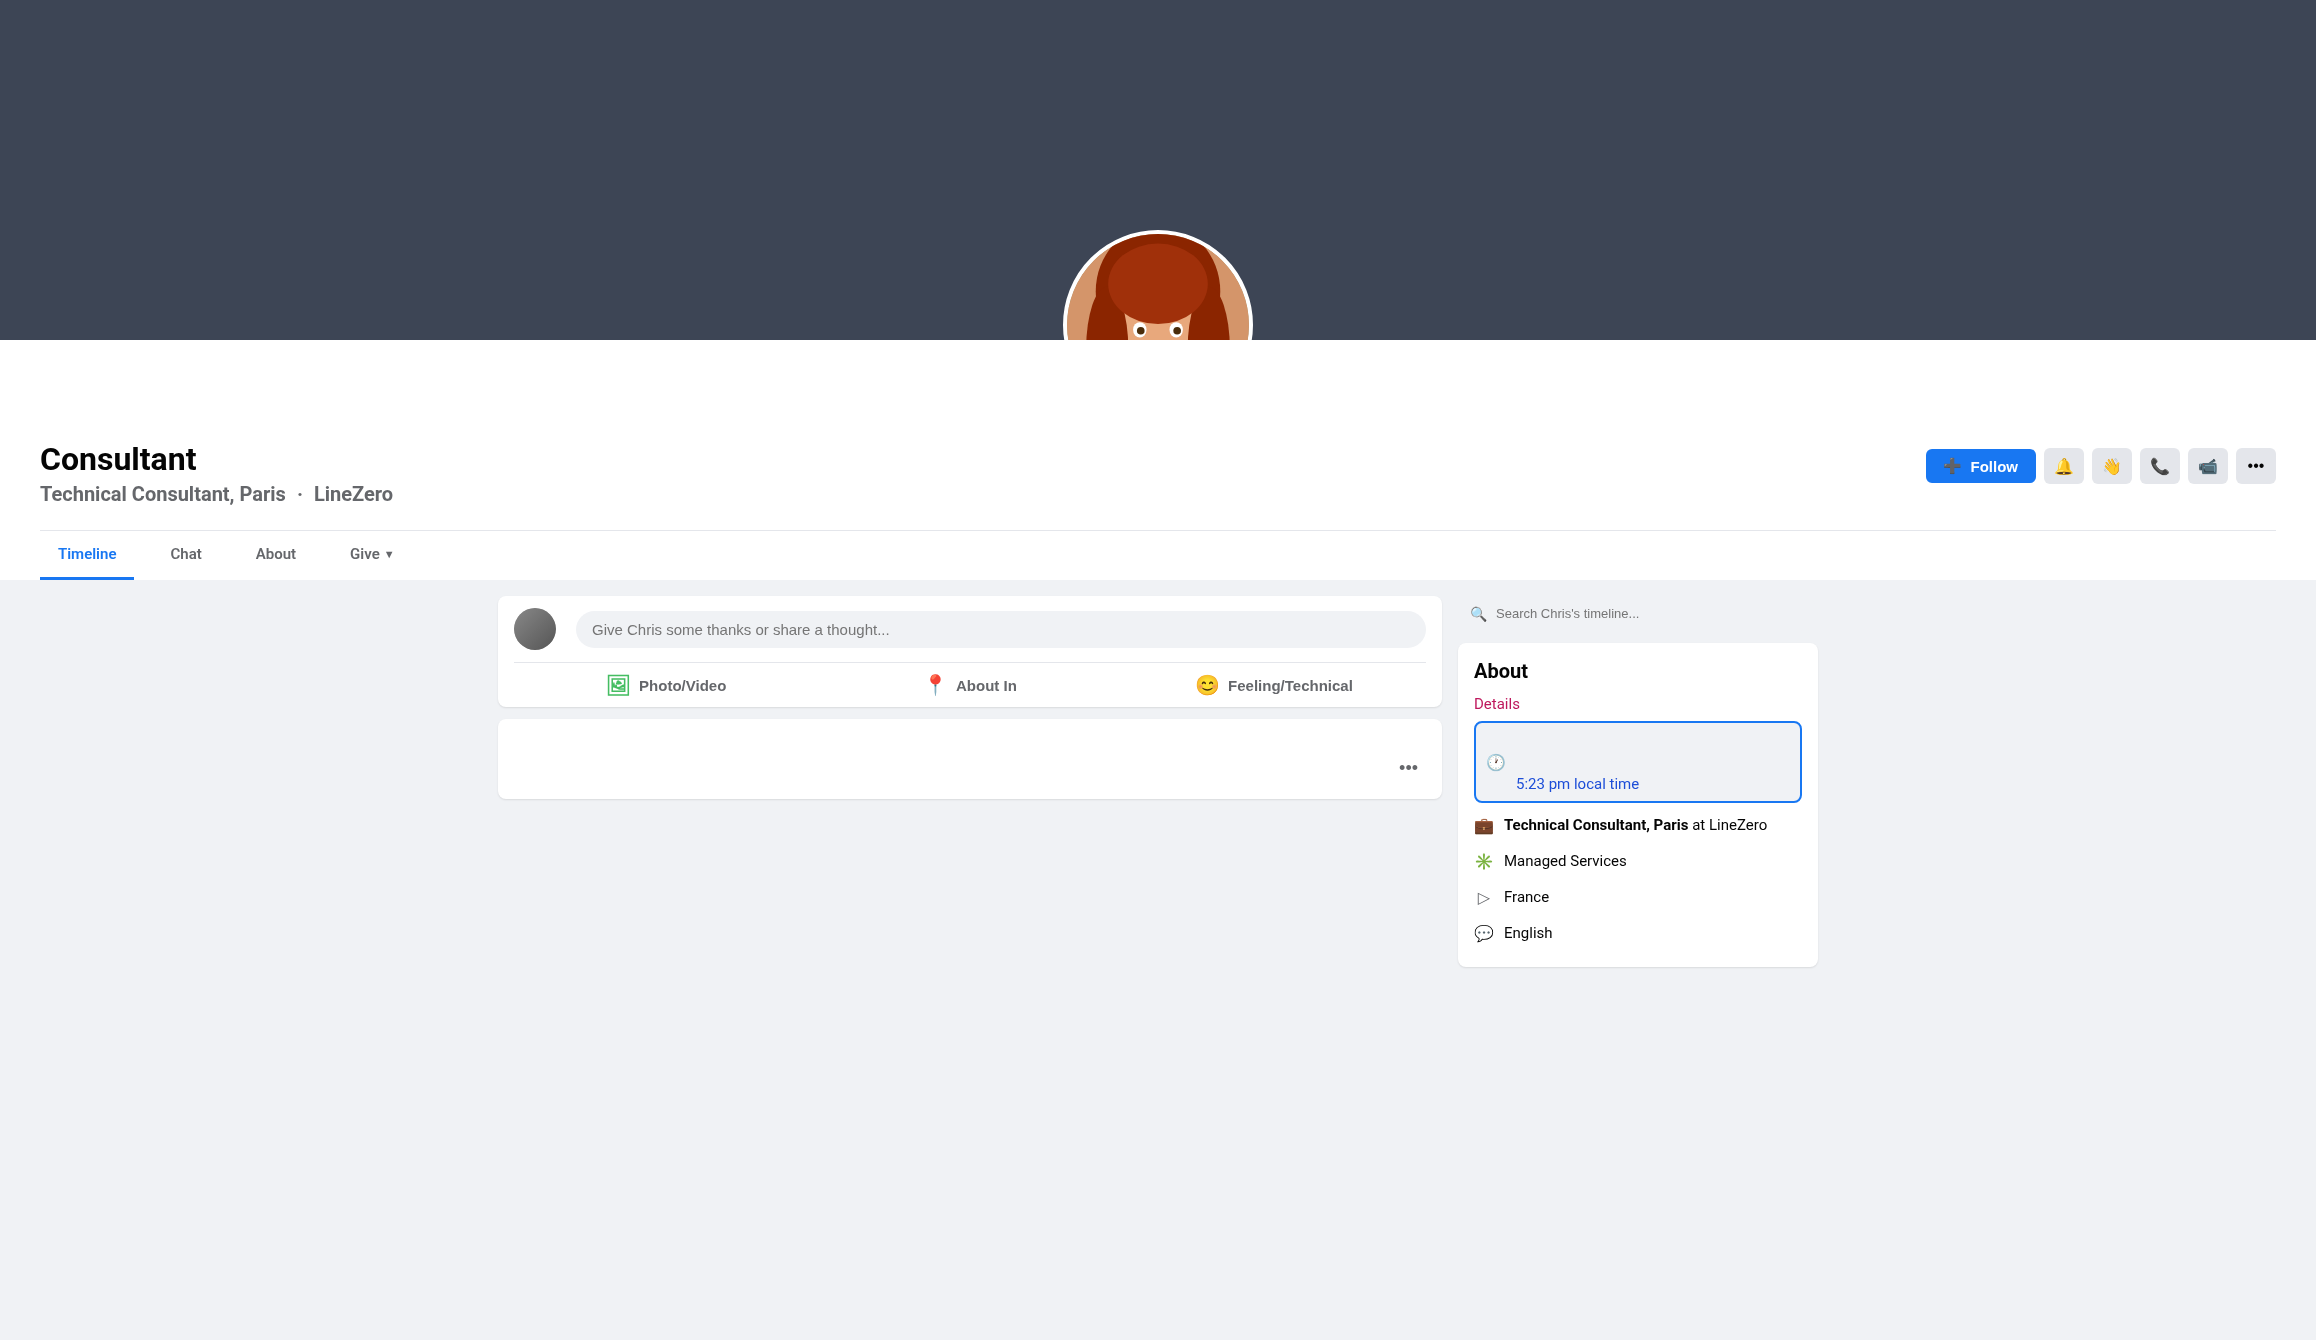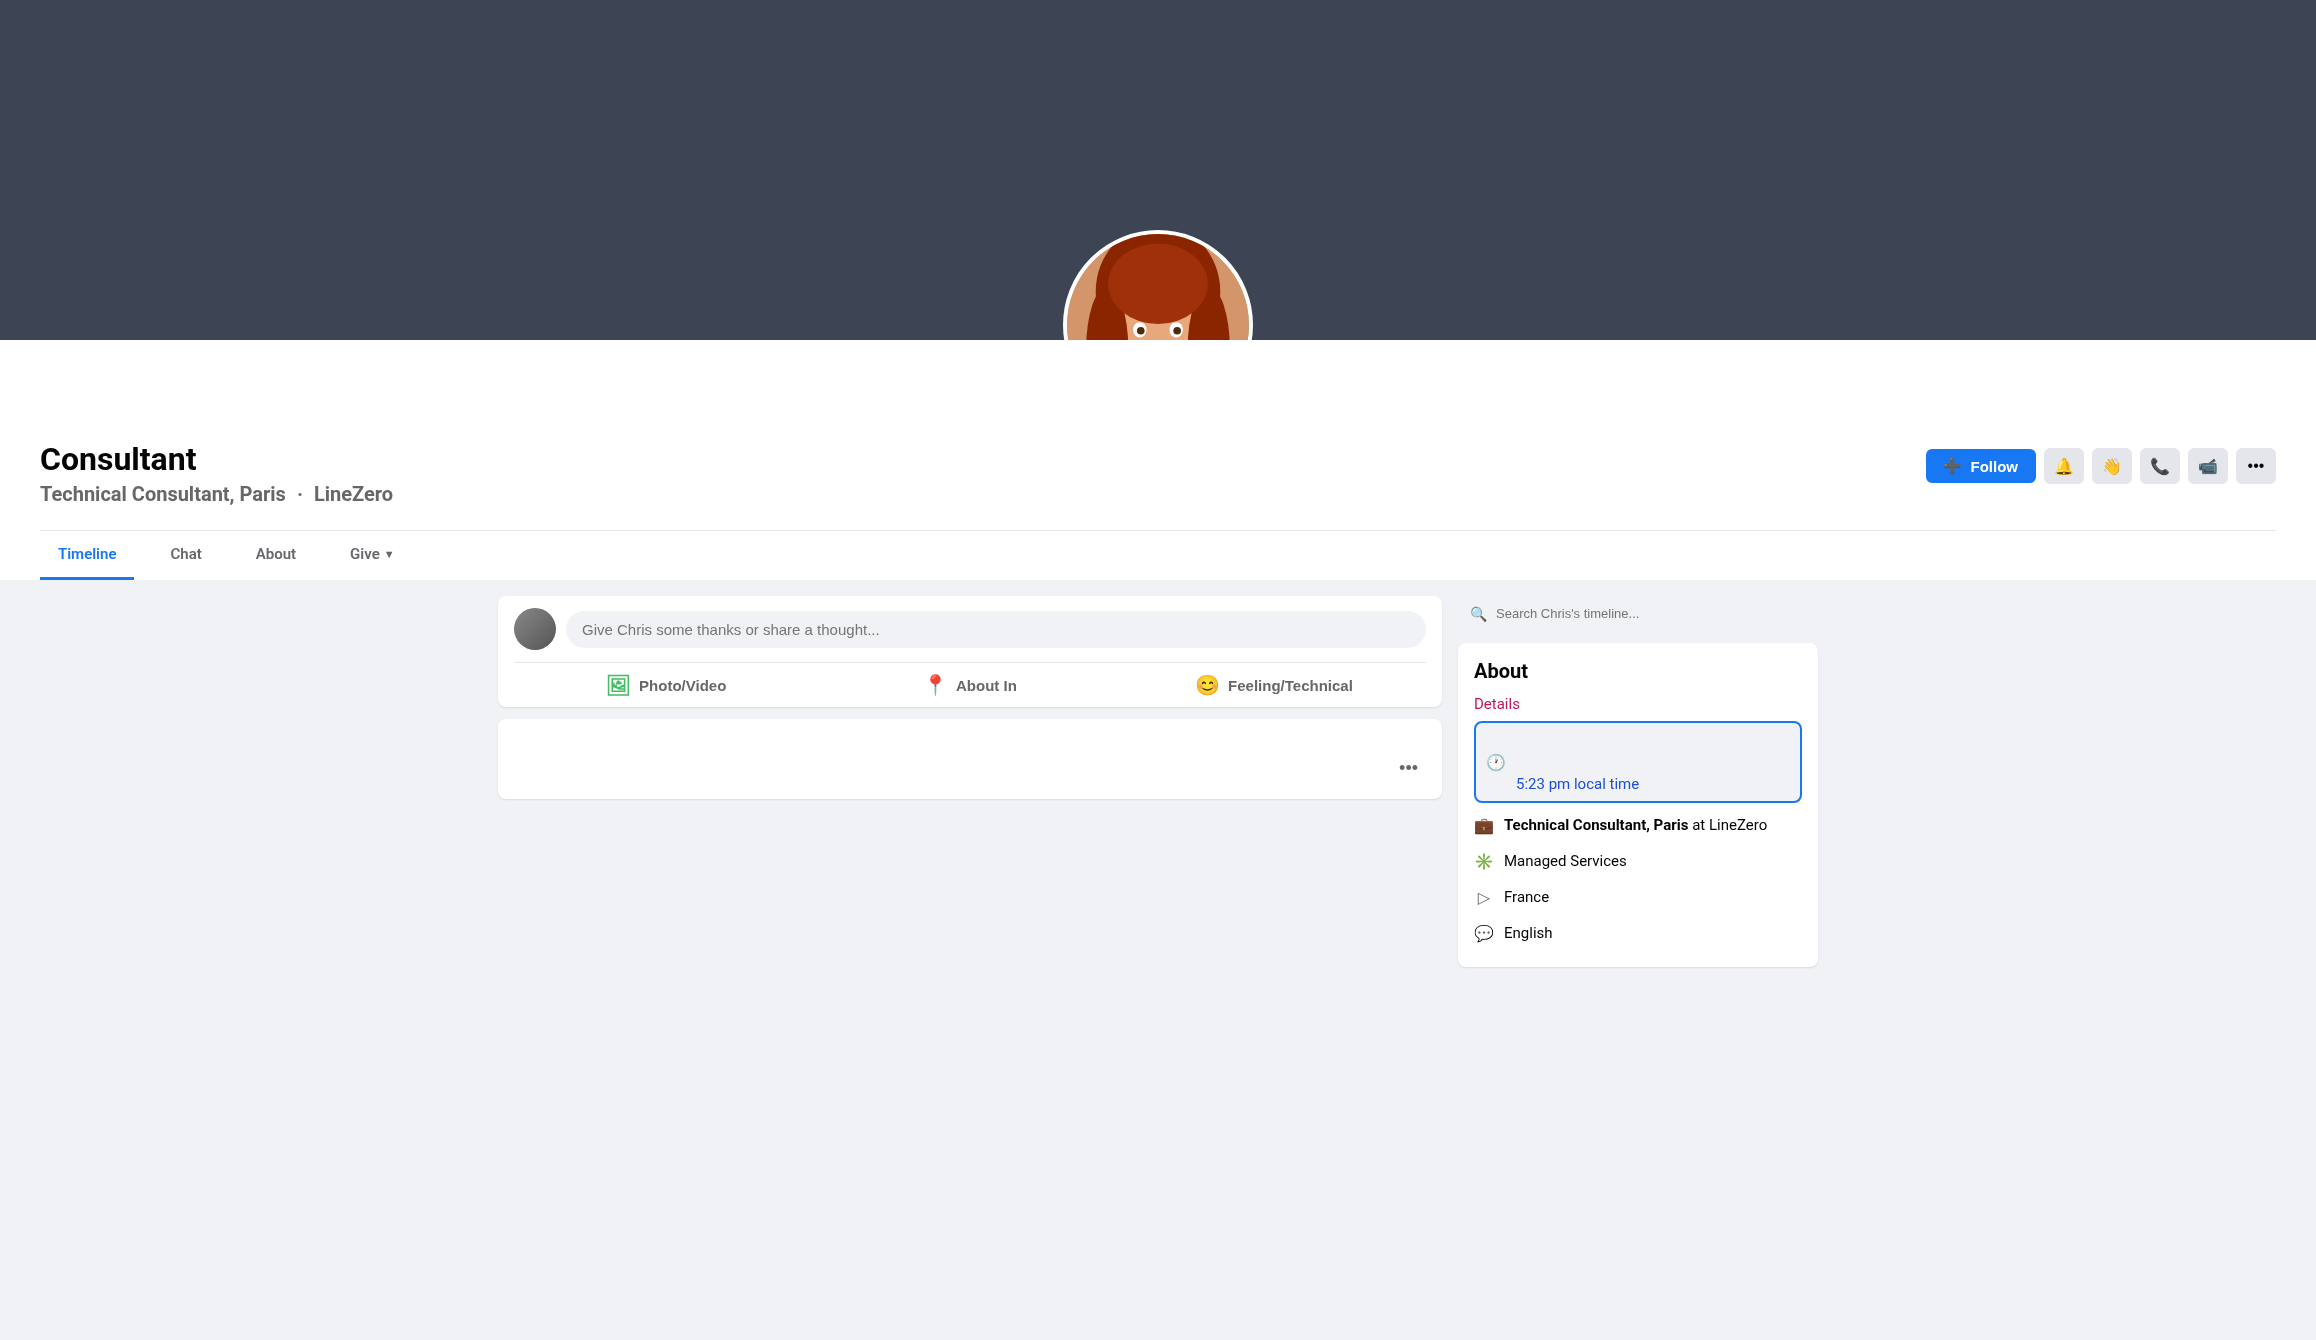--- a/index.html
+++ b/index.html
@@ -166,21 +166,21 @@
     .post-box {
       background: white;
       border-radius: 8px;
       box-shadow: 0 1px 2px rgba(0,0,0,0.1);
       padding: 12px 16px 0;
     }
 
     .post-input-row {
       display: flex;
       align-items: center;
-      gap: 10px;
+      gap: 20px;
       padding-bottom: 12px;
     }
 
     .post-avatar {
       width: 42px;
       height: 42px;
       border-radius: 50%;
       background: #a0a0a0;
       flex-shrink: 0;
       overflow: hidden;

